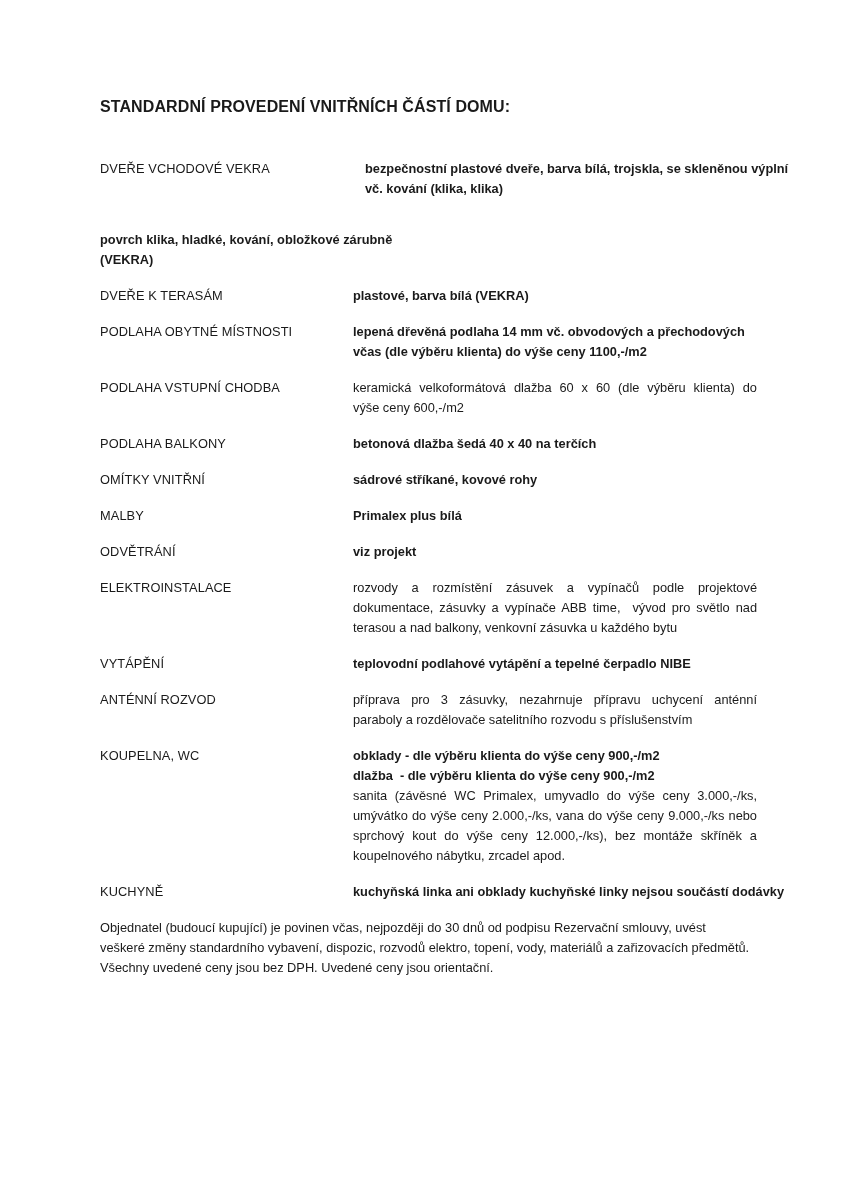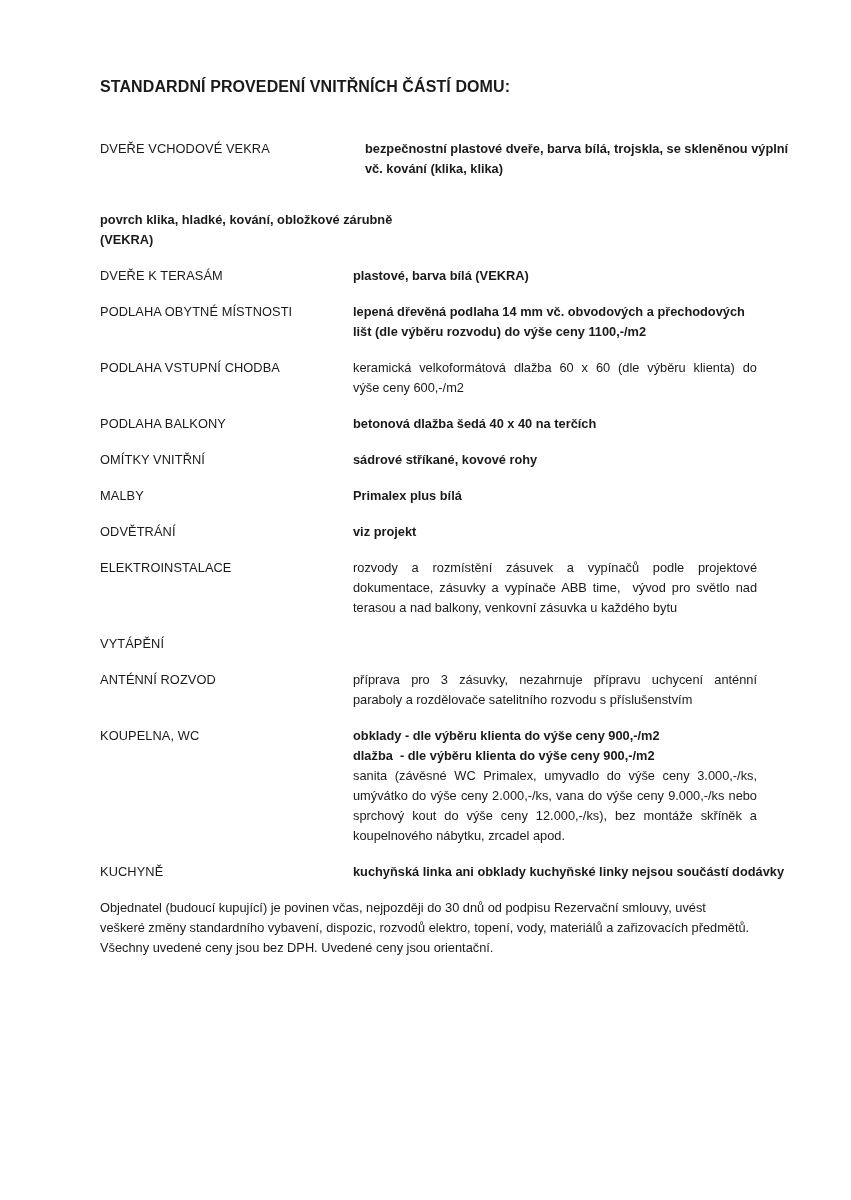--- a/index.html
+++ b/index.html
@@ -11,21 +11,21 @@
     position: relative;
     width: 851px;
     height: 1200px;
     margin: 0;
     background: var(--paper, #ffffff);
     color: var(--ink, #1a1a1a);
     font-family: "Liberation Sans", "DejaVu Sans", sans-serif;
     font-size: 12.8px;
     line-height: 20px;
     box-sizing: border-box;
-    padding: 76px 96px 0 100px;
+    padding: 96px 96px 0 100px;
     overflow: hidden;
   }
   .doc-title {
     font-size: 16px;
     font-weight: bold;
     line-height: 22px;
     letter-spacing: 0.1px;
     margin: 0 0 41px 0;
     white-space: pre;
   }
@@ -110,21 +110,21 @@
           <div class="para">
             <div class="line plain">plastové, barva bílá (VEKRA)</div>
           </div>
         </div>
       </div>
       <div class="spec-row">
         <div class="spec-label">PODLAHA OBYTNÉ MÍSTNOSTI</div>
         <div class="spec-desc">
           <div class="para">
             <div class="line plain">lepená dřevěná podlaha 14 mm vč. obvodových a přechodových</div>
-            <div class="line plain">lišt (dle výběru rozvodu) do výše ceny 1100,-/m2</div>
+            <div class="line plain">včas (dle výběru klienta) do výše ceny 1100,-/m2</div>
           </div>
         </div>
       </div>
       <div class="spec-row">
         <div class="spec-label">PODLAHA VSTUPNÍ CHODBA</div>
         <div class="spec-desc">
           <div class="para">
             <div class="line jfull">keramická velkoformátová dlažba 60 x 60 (dle výběru klienta) do</div>
             <div class="line jlast">výše ceny 600,-/m2</div>
           </div>
@@ -167,20 +167,25 @@
         <div class="spec-desc">
           <div class="para">
             <div class="line jfull">rozvody a rozmístění zásuvek a vypínačů podle projektové</div>
             <div class="line jfull">dokumentace, zásuvky a vypínače ABB time,&nbsp; vývod pro světlo nad</div>
             <div class="line jlast">terasou a nad balkony, venkovní zásuvka u každého bytu</div>
           </div>
         </div>
       </div>
       <div class="spec-row">
         <div class="spec-label">VYTÁPĚNÍ</div>
+        <div class="spec-desc">
+          <div class="para">
+            <div class="line plain">teplovodní podlahové vytápění a tepelné čerpadlo NIBE</div>
+          </div>
+        </div>
       </div>
       <div class="spec-row">
         <div class="spec-label">ANTÉNNÍ ROZVOD</div>
         <div class="spec-desc">
           <div class="para">
             <div class="line jfull">příprava pro 3 zásuvky, nezahrnuje přípravu uchycení anténní</div>
             <div class="line jlast">paraboly a rozdělovače satelitního rozvodu s příslušenstvím</div>
           </div>
         </div>
       </div>

